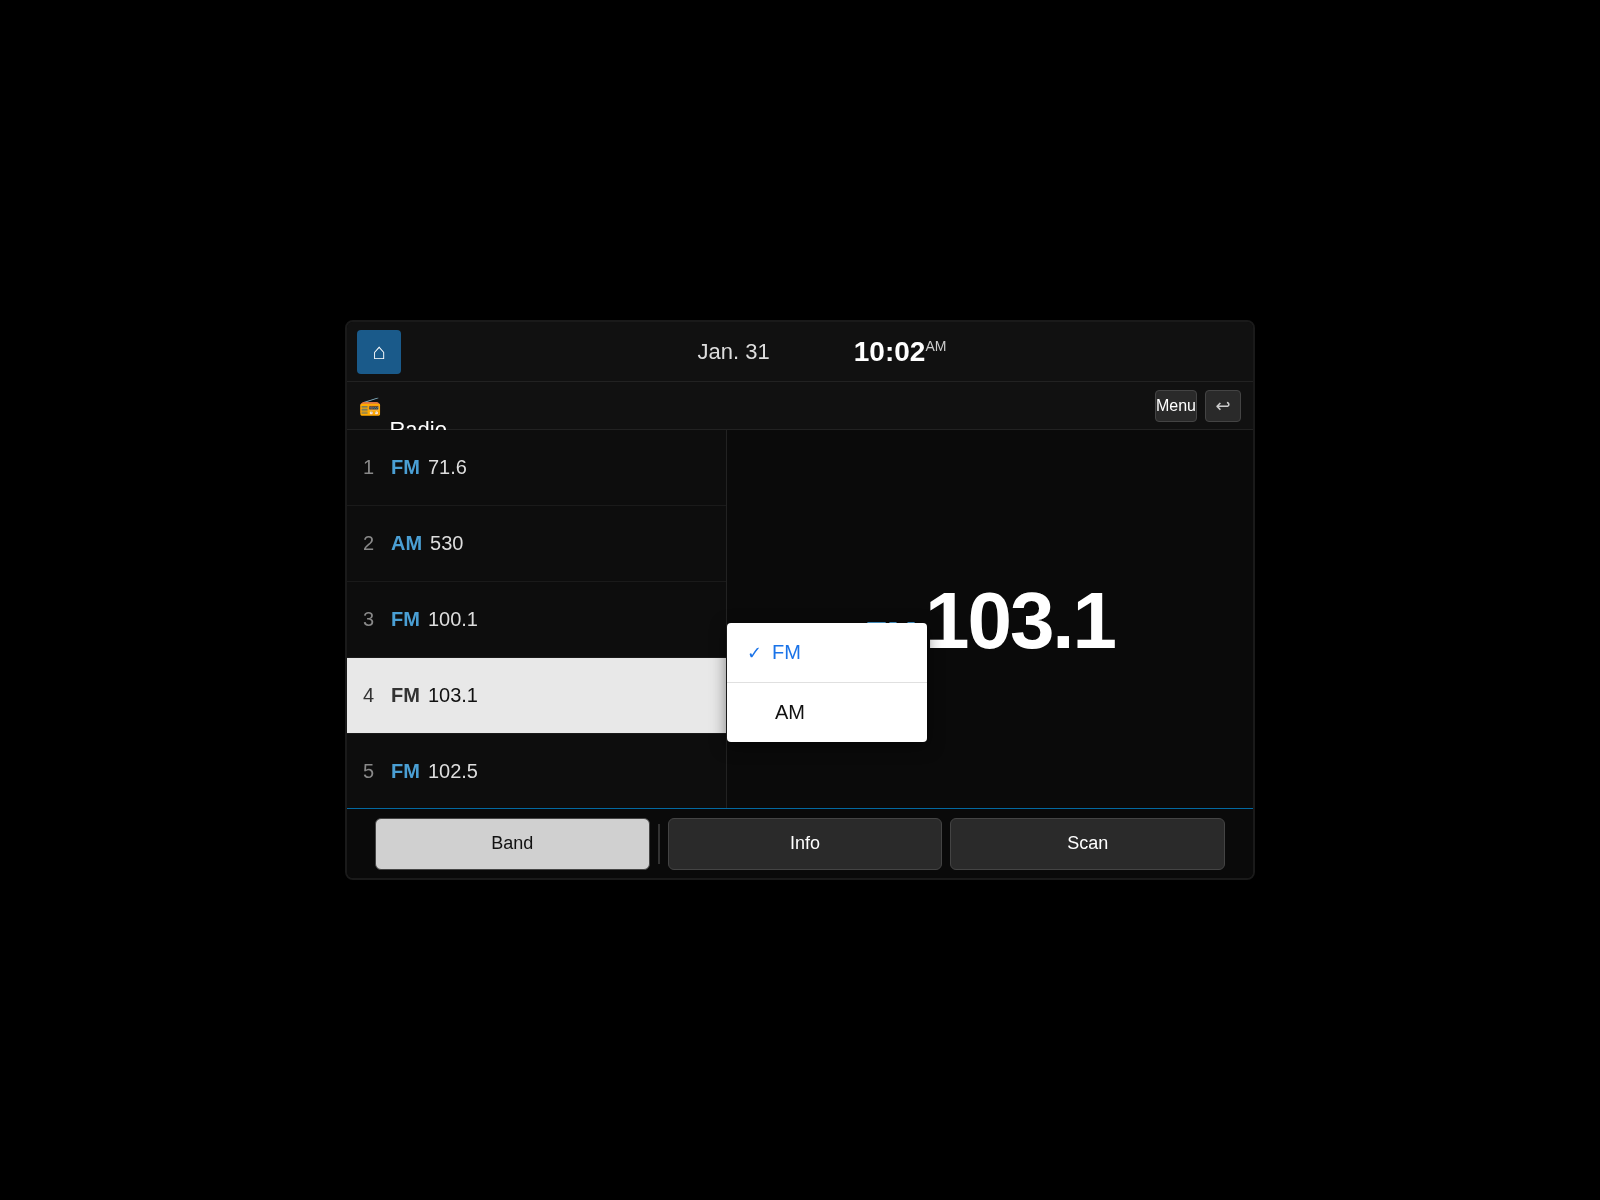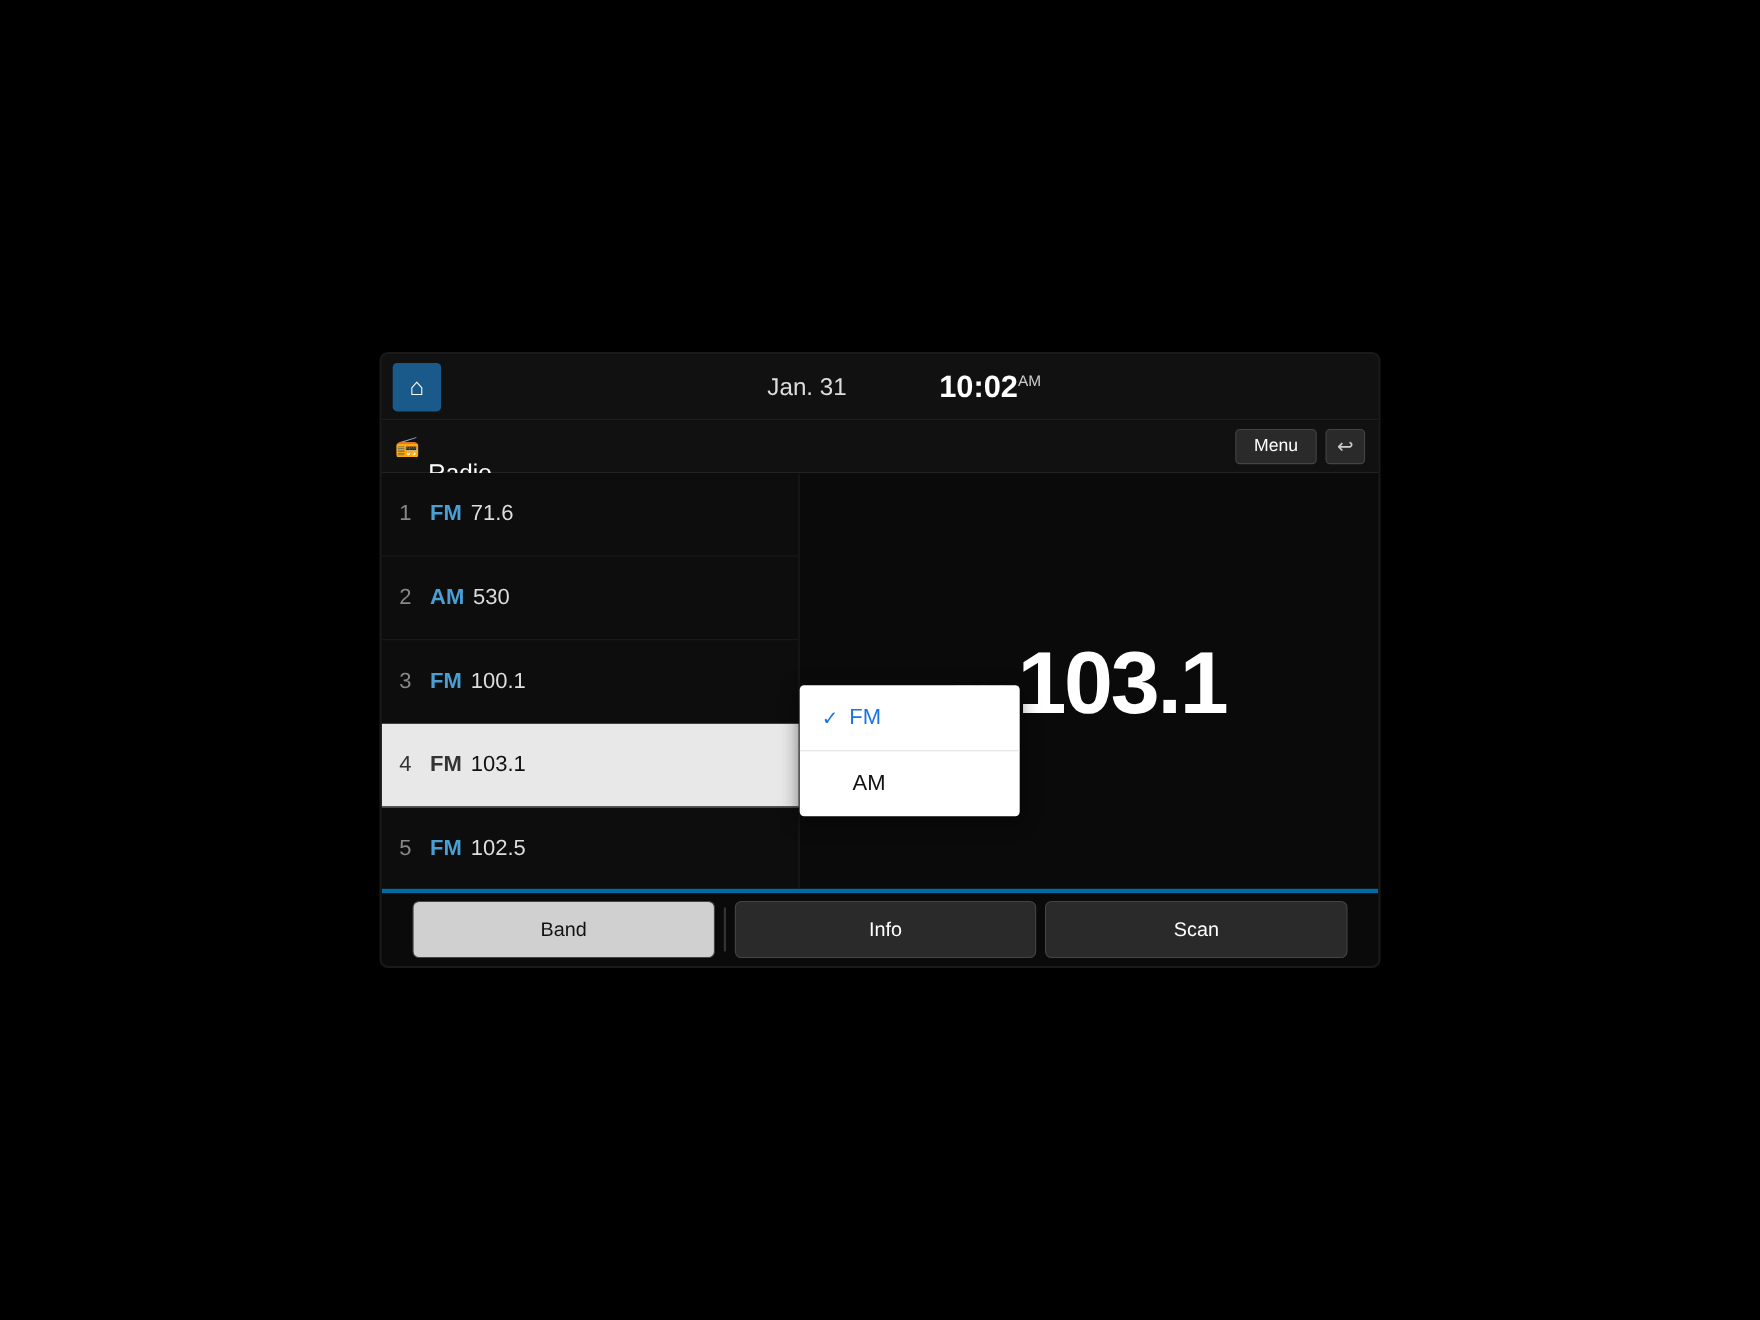--- a/index.html
+++ b/index.html
@@ -101,21 +101,21 @@
       font-weight: 500;
       flex: 1;
       margin-top: 48px;
     }
 
     .menu-btn {
       background: #2a2a2a;
       color: #fff;
       border: 1px solid #444;
       border-radius: 4px;
-      padding: 6px 16px;
+      padding: 6px 0;
       font-size: 16px;
       cursor: pointer;
       margin-right: 8px;
     }
 
     .back-btn {
       background: #2a2a2a;
       border: 1px solid #444;
       border-radius: 4px;
       width: 36px;
@@ -221,21 +221,21 @@
       position: absolute;
       bottom: 0;
       left: 0;
       right: 0;
       height: 70px;
       background: #0a0a0a;
       display: flex;
       align-items: center;
       padding: 8px 28px;
       gap: 8px;
-      border-top: 4px solid #0369a1;
+      border-top: 1px solid #0369a1;
     }
 
     .toolbar-btn {
       flex: 1;
       height: 52px;
       background: #2a2a2a;
       border: 1px solid #444;
       border-radius: 6px;
       color: #fff;
       font-size: 18px;

